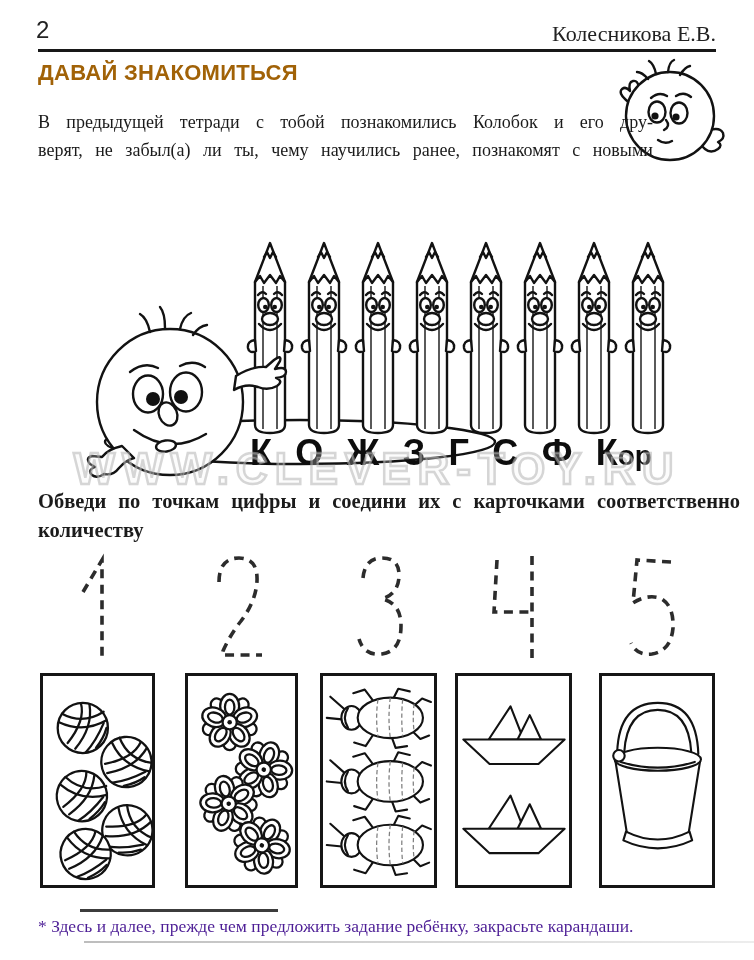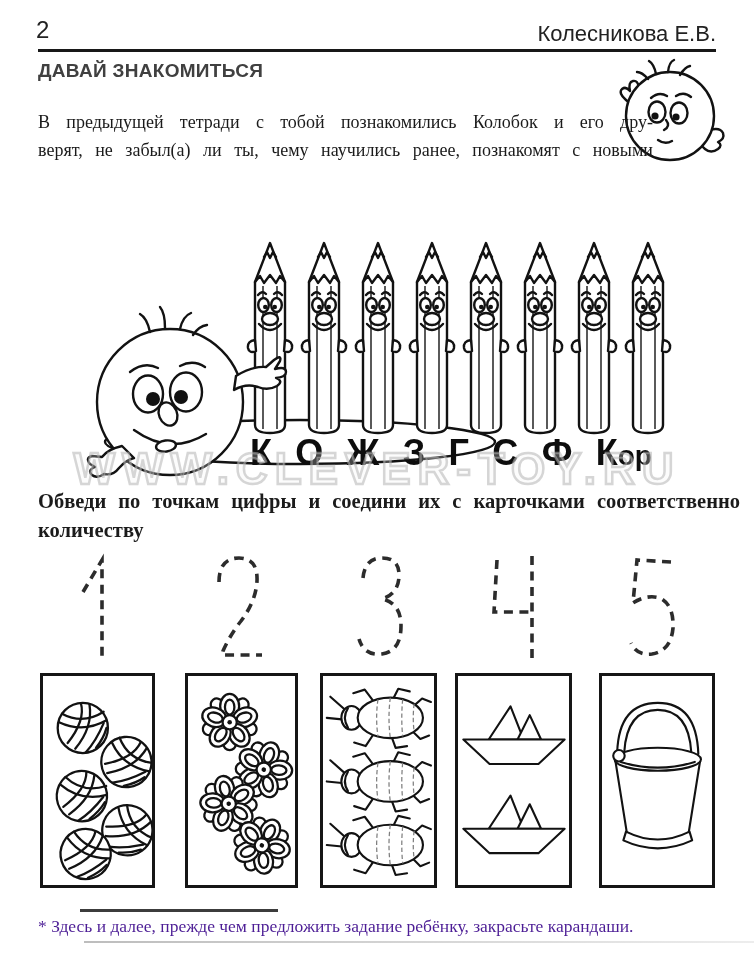--- a/index.html
+++ b/index.html
@@ -1,25 +1,25 @@
 <!DOCTYPE html>
 <html><head>
 <meta charset="utf-8">
 <style>
   html,body{margin:0;padding:0;background:#ffffff;}
   .page{position:relative;width:754px;height:960px;background:#ffffff;overflow:hidden;
         font-family:"Liberation Serif", serif;color:#1b1b1b;}
   .abs{position:absolute;}
   
   .page-num{left:36px;top:16px;font-family:"Liberation Sans",sans-serif;font-size:24px;color:#222;}
-  .author{right:38px;top:21px;font-family:Liberation Sans, sans-serif;font-size:22px;color:#222;}
+  .author{right:38px;top:21px;font-family:Liberation Serif, serif;font-size:22px;color:#222;}
   .header-rule{left:38px;top:49px;width:678px;height:3px;background:#181818;}
   
   .title{left:38px;top:60px;font-family:"Liberation Sans",sans-serif;font-weight:700;
-         font-size:19px;letter-spacing:.3px;color:#404040;}
+         font-size:22px;letter-spacing:.3px;color:#a16207;}
   
   .intro{left:38px;top:108px;width:615px;font-size:18px;line-height:28px;}
   .intro .j{text-align:justify;text-align-last:justify;}
   
   .illustration{left:60px;top:234px;width:640px;height:244px;}
   .letters-row{left:250px;top:436px;width:402px;display:flex;justify-content:space-between;
                align-items:flex-end;font-family:"Liberation Sans",sans-serif;font-weight:700;
                font-size:36px;line-height:34px;color:#0d0d0d;z-index:3;}
   .letters-row .suffix{font-size:28px;line-height:24px;text-align:center;}
   

